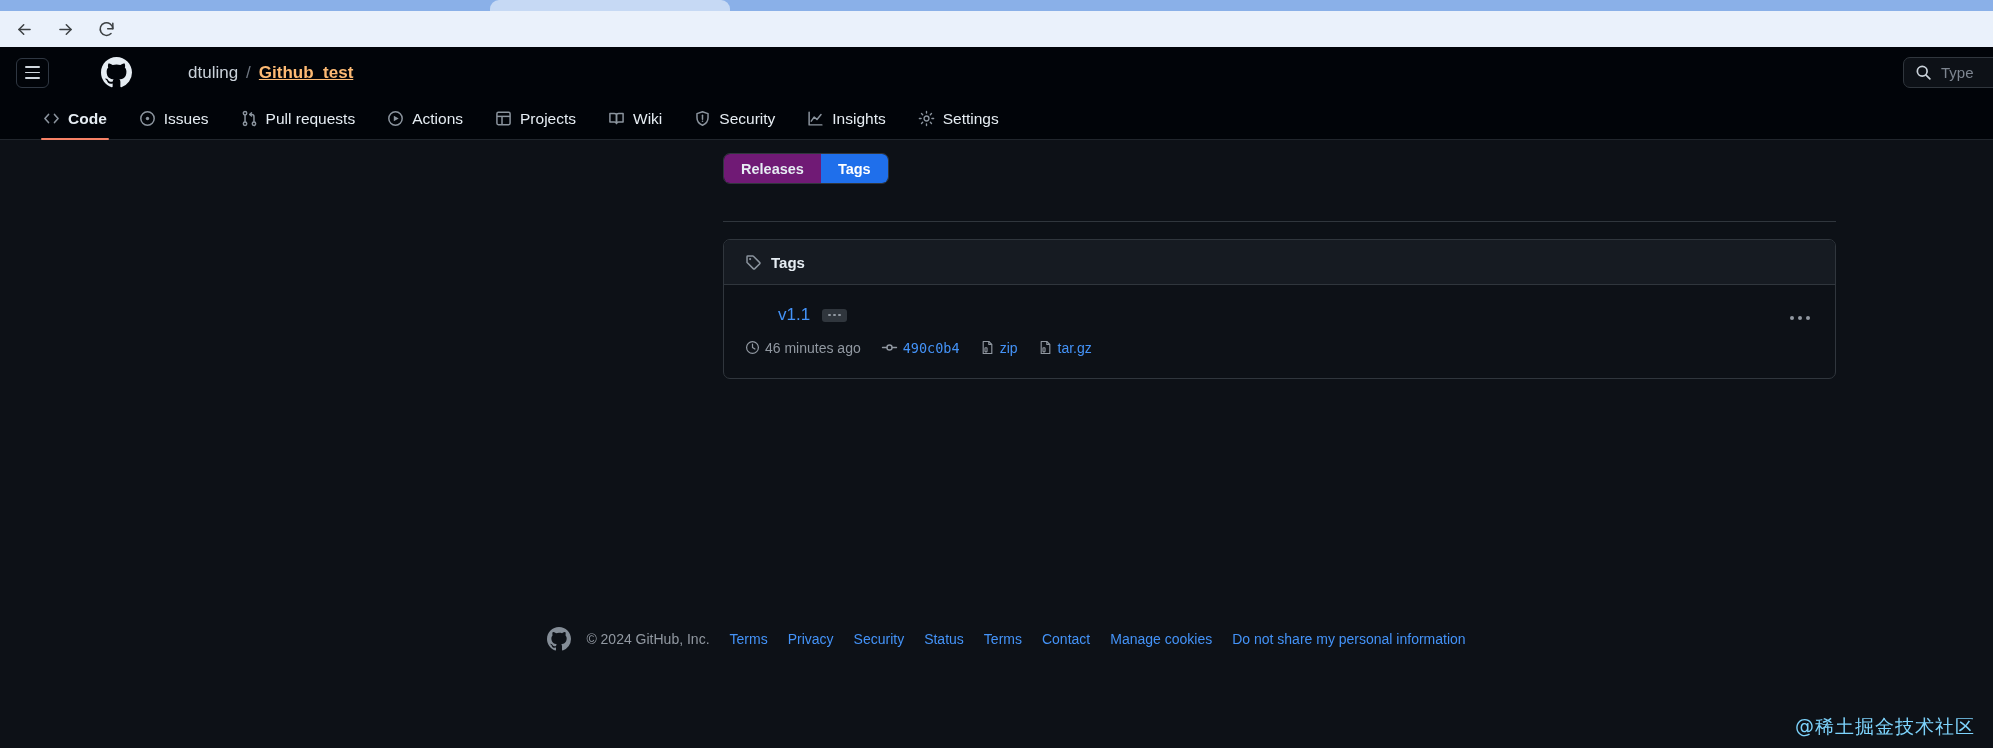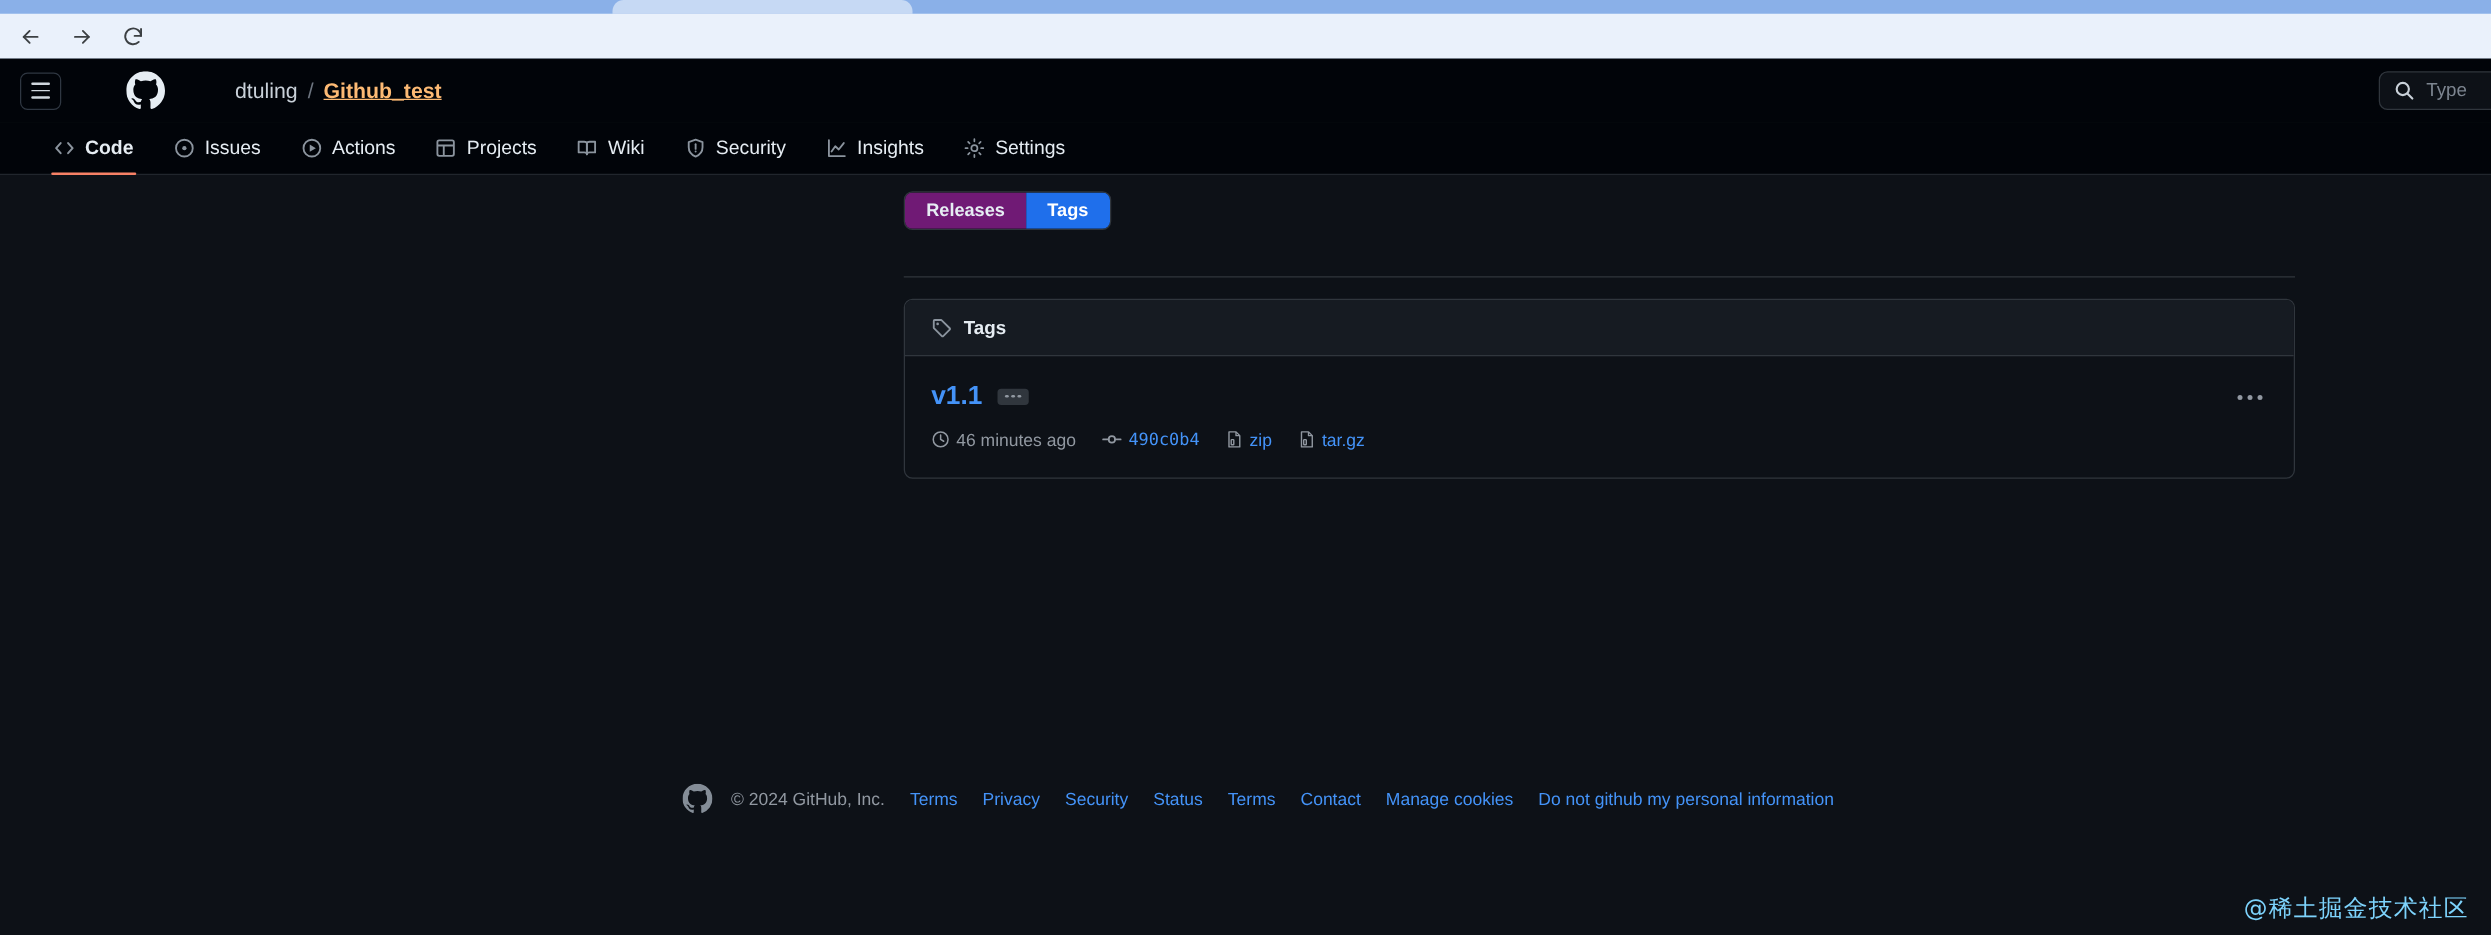--- a/index.html
+++ b/index.html
@@ -178,21 +178,21 @@
   }
   #tags-card-title { font-size: 15px; font-weight: bold; color: #e6edf3; }
   .tag-icon { display: flex; align-items: center; color: #8b949e; }
 
   #tag-row {
     position: relative;
     padding: 20px 21px 22px 21px;
   }
   #tag-name-line { display: flex; align-items: center; gap: 12px; }
   #tag-name {
-    font-size: 21px; font-weight: bold; color: #4493f8;
+    font-size: 17px; font-weight: normal; color: #4493f8; margin-left: 33px;
   }
   #tag-expander {
     width: 25px; height: 13px;
     background: #30363d;
     border-radius: 3px;
     display: flex; align-items: center; justify-content: center;
     gap: 2.5px;
   }
   #tag-expander i { width: 2.6px; height: 2.6px; border-radius: 50%; background: #9198a1; display:block; }
 
@@ -318,20 +318,33 @@
     <div class="nav-item">
       <span class="nav-ic">
         <svg width="17" height="17" viewBox="0 0 16 16" fill="none" stroke="#8b949e" stroke-width="1.4">
           <circle cx="8" cy="8" r="6.3"></circle>
             <circle cx="8" cy="8" r="1.6" fill="#8b949e" stroke="none"></circle>
         </svg>
       </span>
       <span>Issues</span>
     </div>
 
+    <div class="nav-item">
+      <span class="nav-ic">
+        <svg width="17" height="17" viewBox="0 0 16 16" fill="none" stroke="#8b949e" stroke-width="1.4">
+          <circle cx="3.8" cy="3" r="1.6"></circle>
+            <circle cx="3.8" cy="13" r="1.6"></circle>
+            <circle cx="12.2" cy="13" r="1.6"></circle>
+          <line x1="3.8" y1="4.6" x2="3.8" y2="11.4" stroke-linecap="round"></line>
+          <path d="M12.2 11.4V6.2a2 2 0 0 0-2-2H8.4" stroke-linecap="round"></path>
+          <polyline points="9.9 2.7 8.2 4.2 9.9 5.7" stroke-linecap="round" stroke-linejoin="round"></polyline>
+        </svg>
+      </span>
+      <span>Pull requests</span>
+    </div>
 
     <div class="nav-item">
       <span class="nav-ic">
         <svg width="17" height="17" viewBox="0 0 16 16" fill="none" stroke="#8b949e" stroke-width="1.4">
           <circle cx="8" cy="8" r="6.3"></circle>
             <polygon points="6.4,5.3 11,8 6.4,10.7" fill="#8b949e" stroke="none"></polygon>
         </svg>
       </span>
       <span>Actions</span>
     </div>
@@ -484,18 +497,18 @@
         </svg>
       </span>
       <span id="copyright">© 2024 GitHub, Inc.</span>
       <span class="foot-link">Terms</span>
       <span class="foot-link">Privacy</span>
       <span class="foot-link">Security</span>
       <span class="foot-link">Status</span>
       <span class="foot-link">Terms</span>
       <span class="foot-link">Contact</span>
       <span class="foot-link">Manage cookies</span>
-      <span class="foot-link">Do not github my personal information</span>
+      <span class="foot-link">Do not share my personal information</span>
     </div>
   </div>
 
   <div id="watermark">@稀土掘金技术社区</div>
 </div>
 
 </body></html>

